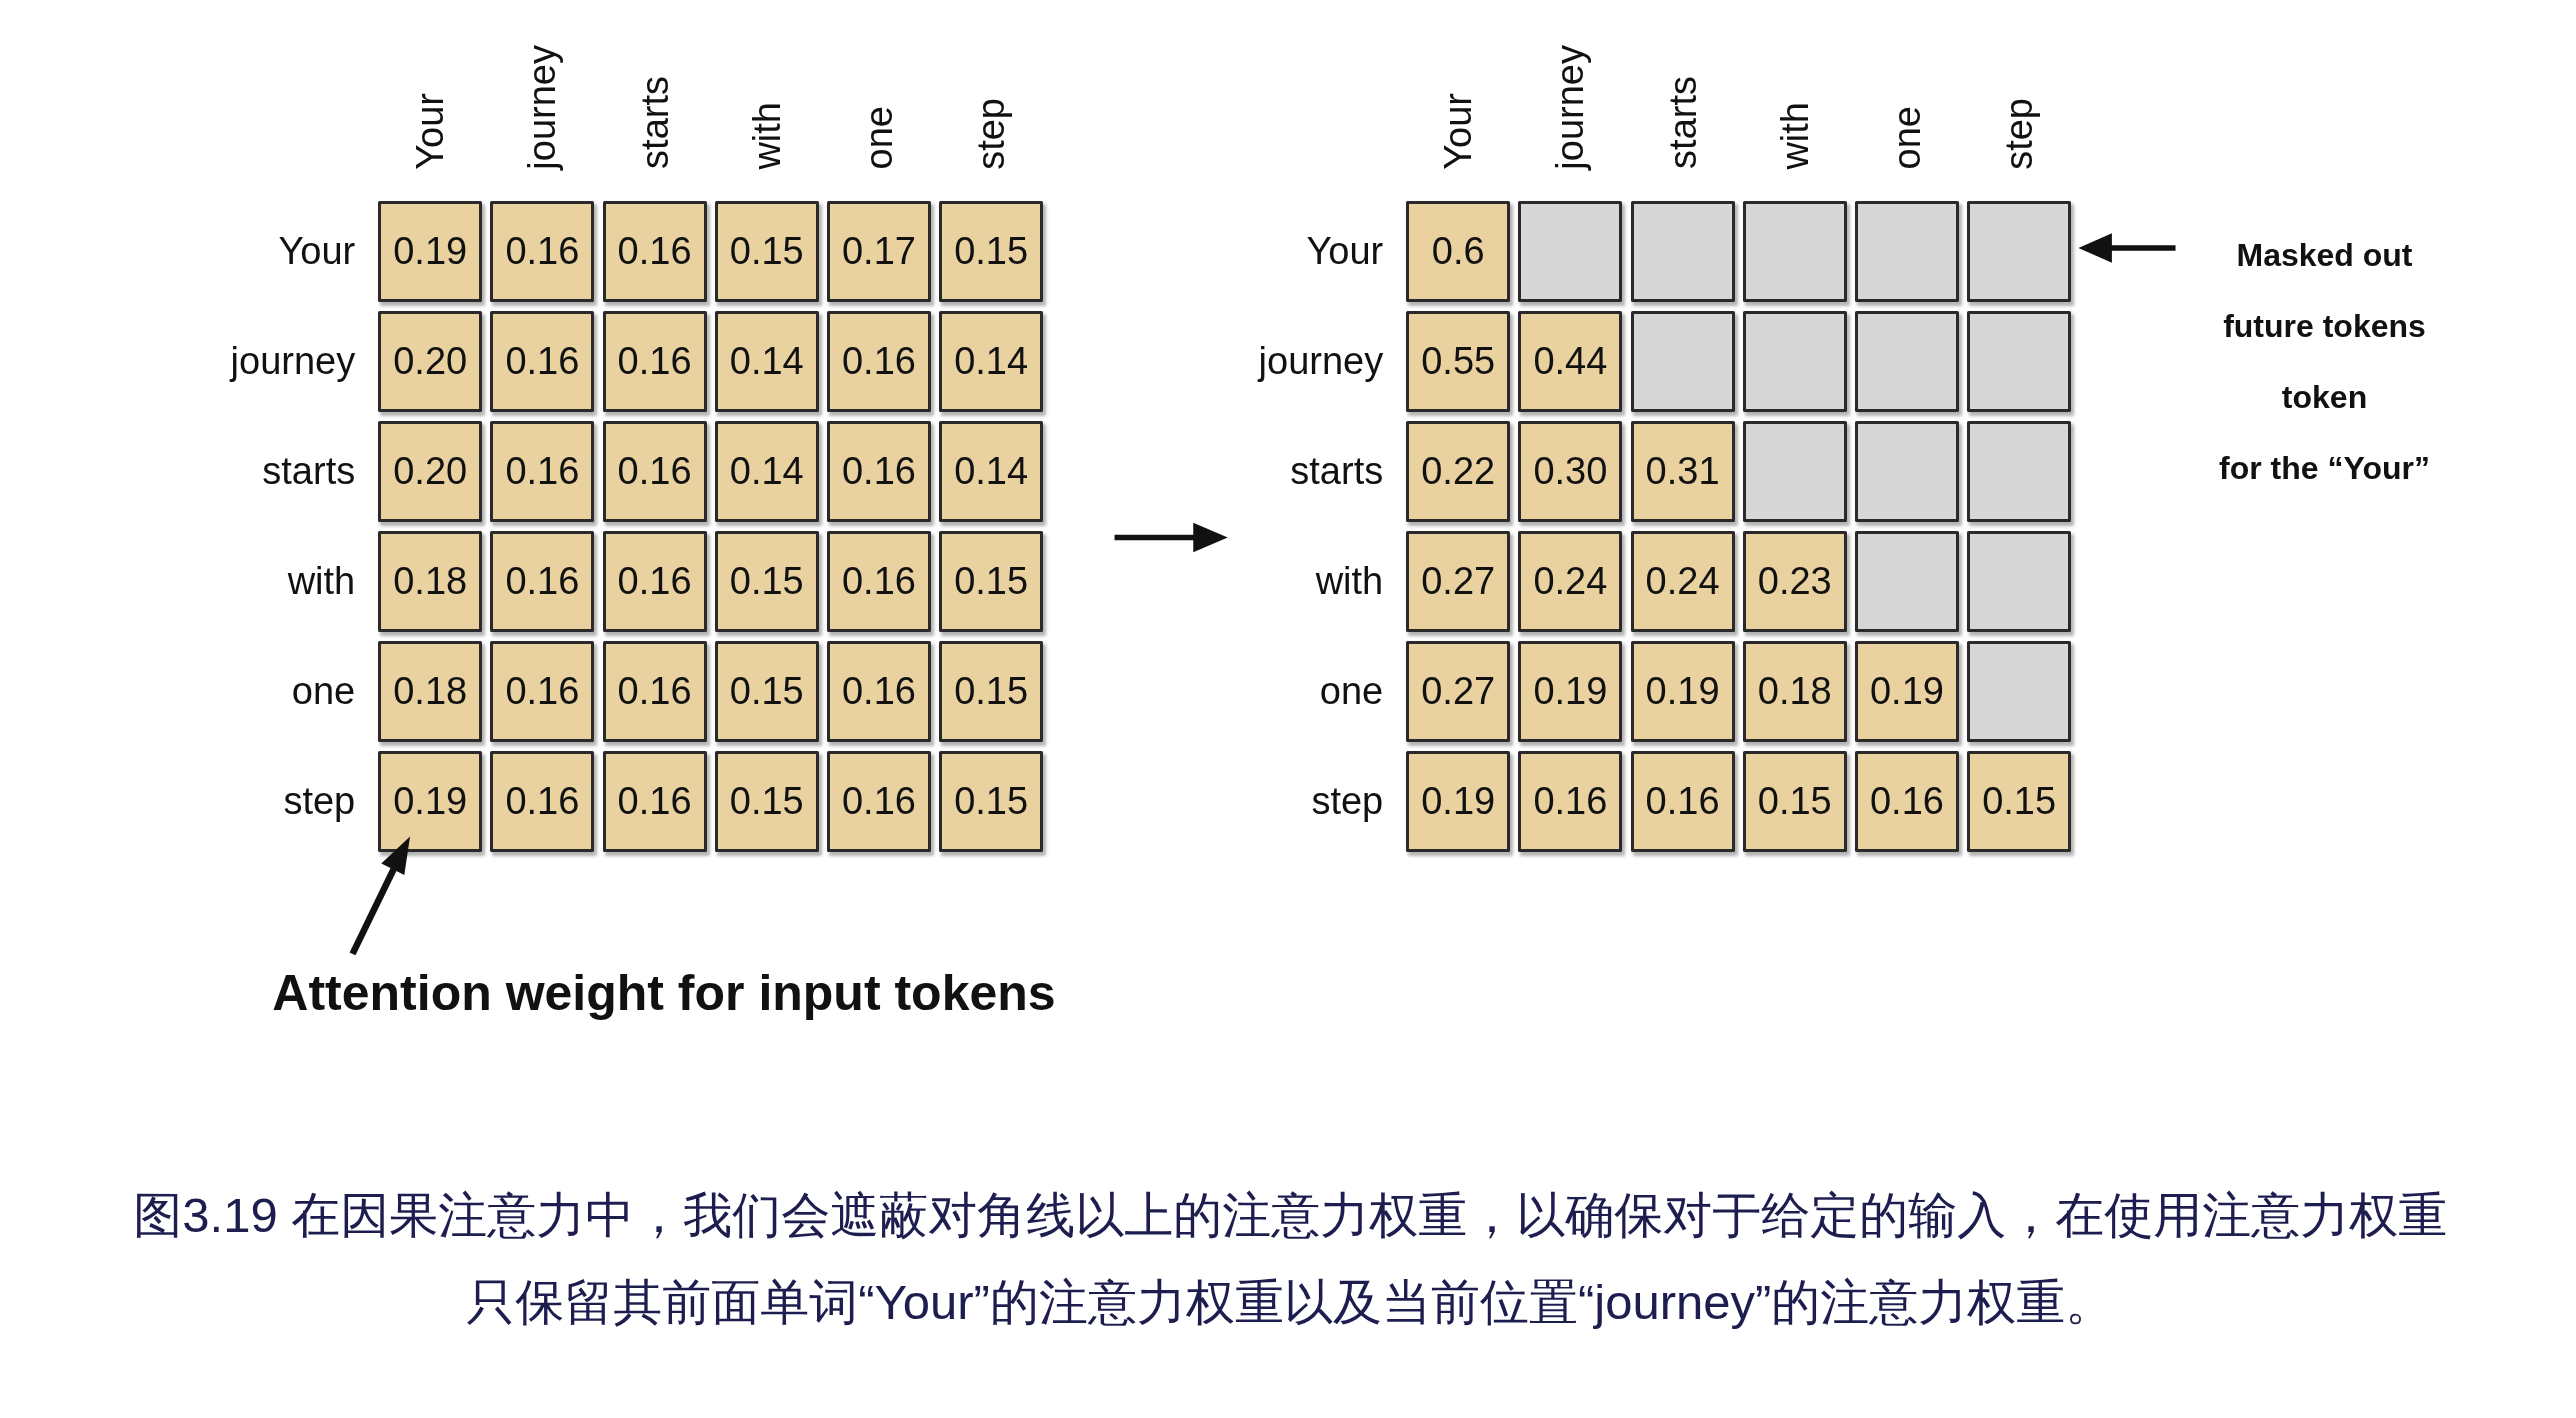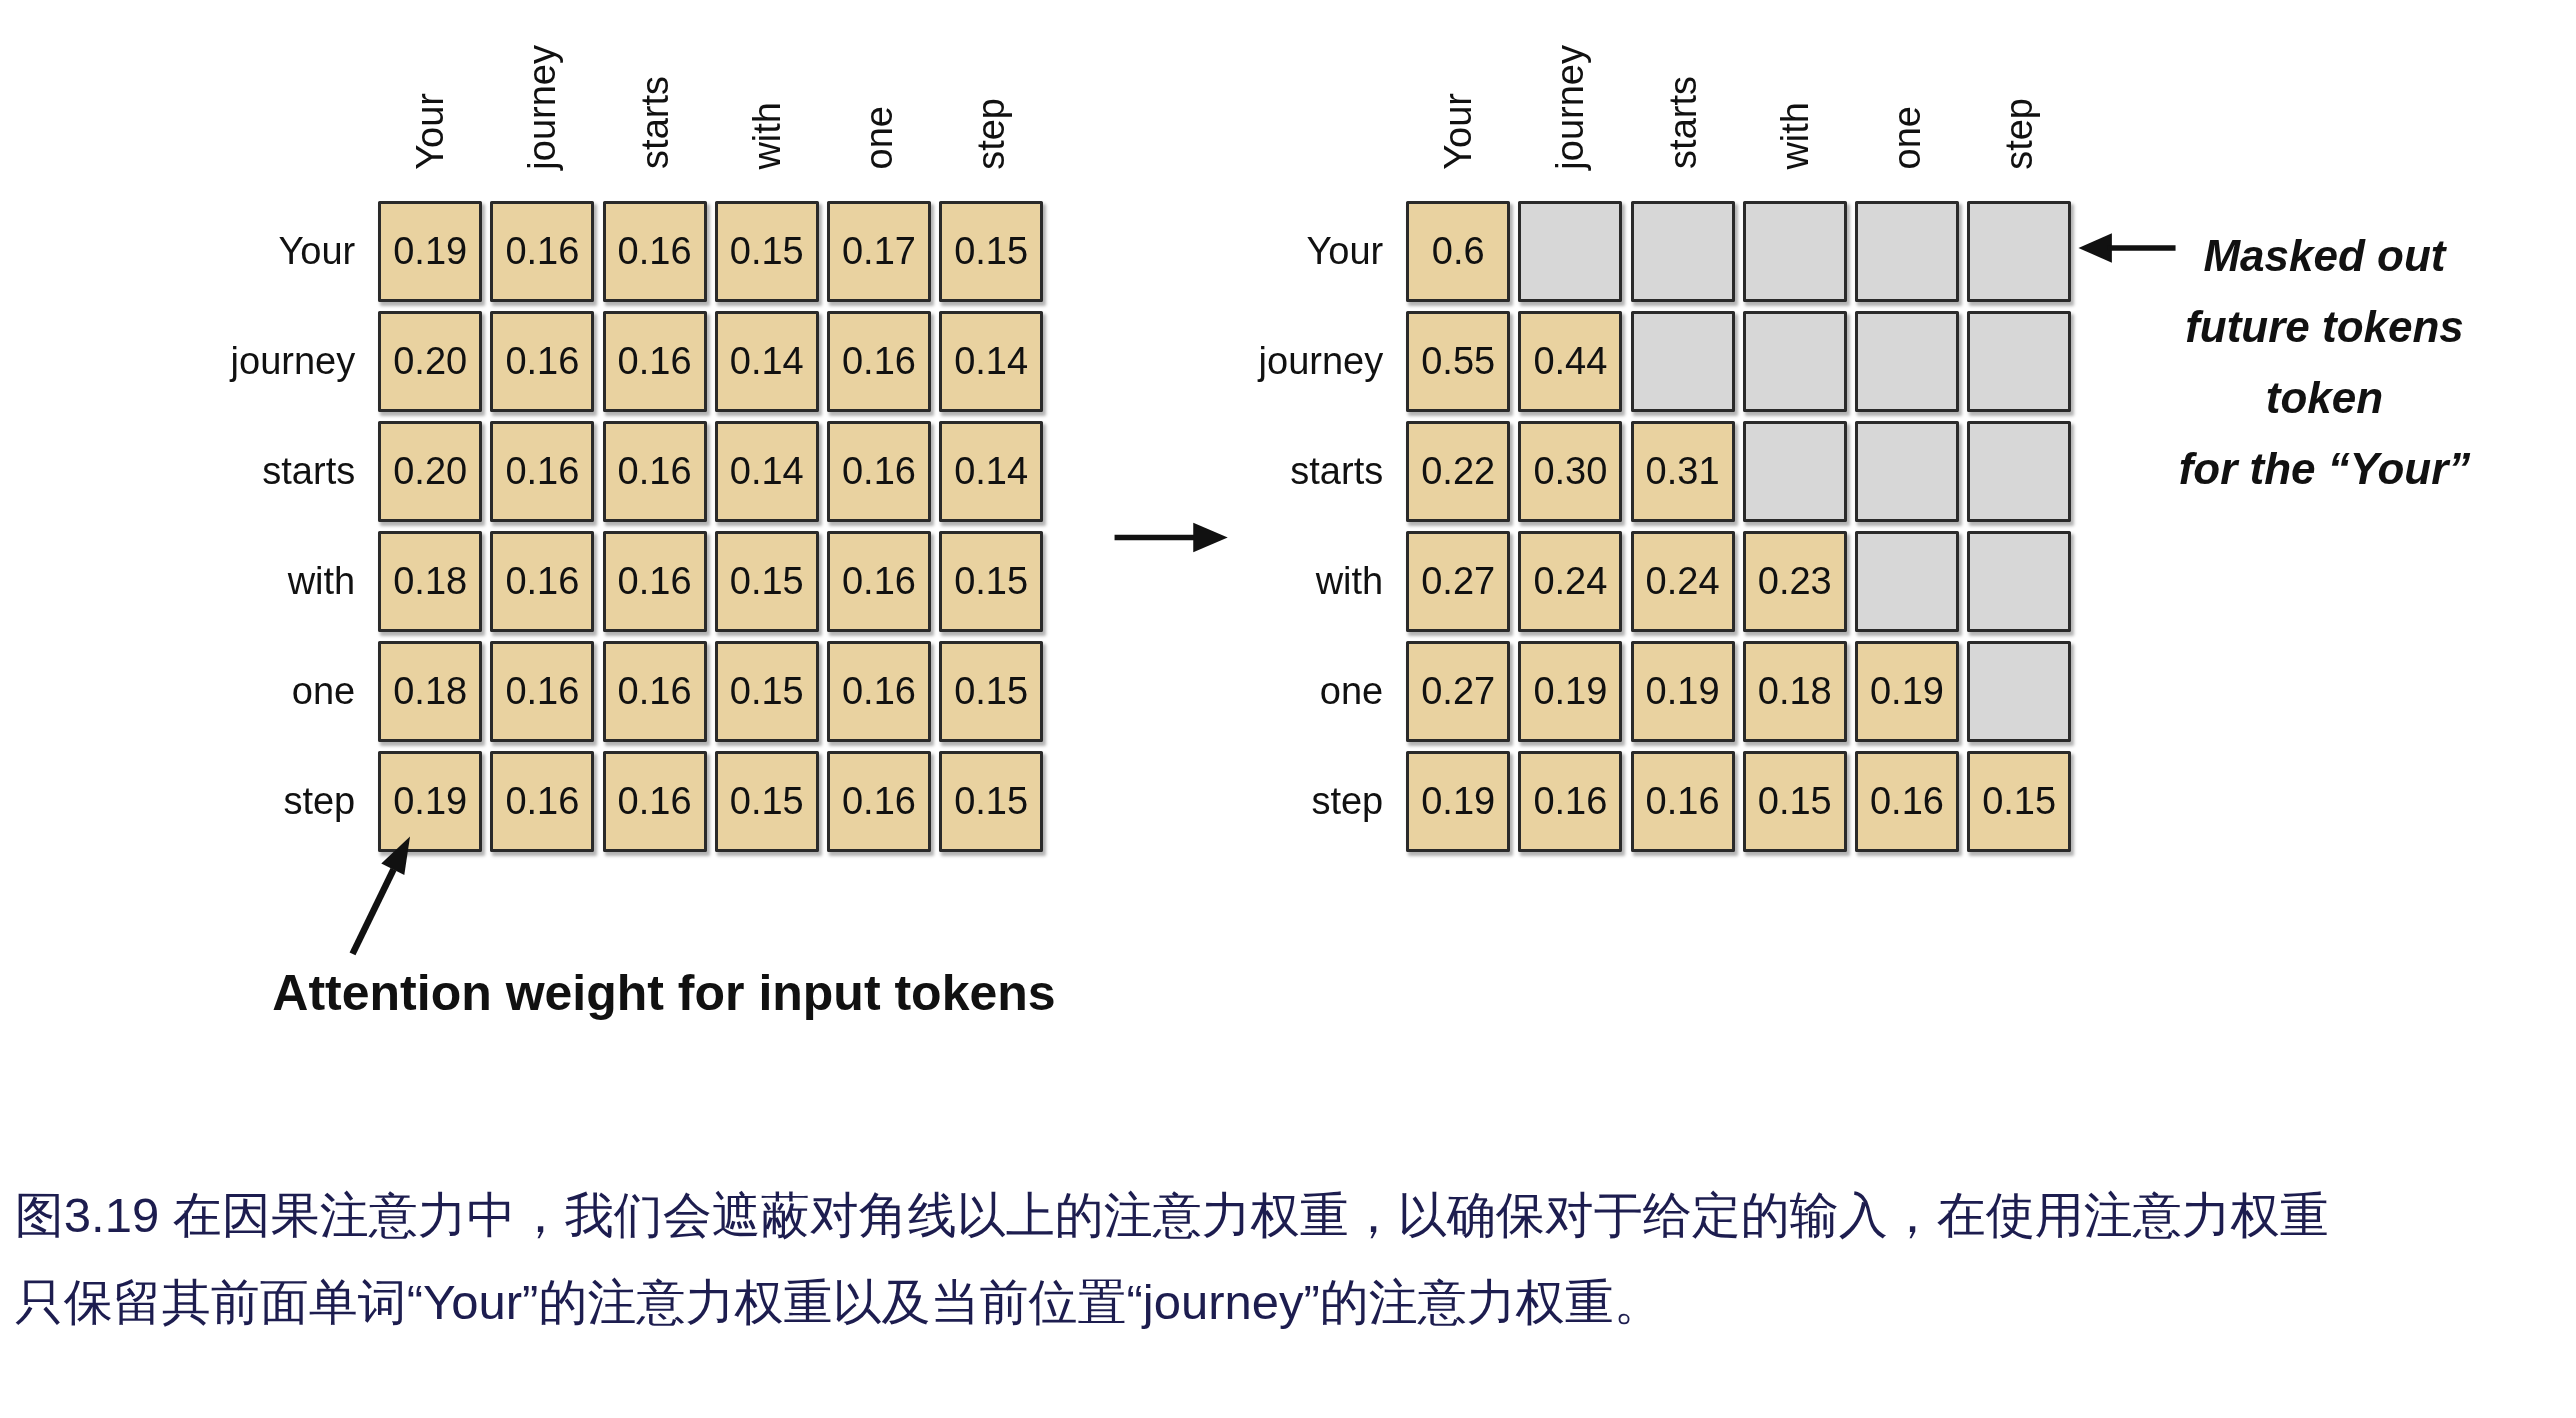--- a/index.html
+++ b/index.html
@@ -77,38 +77,38 @@
   
   .note{
     position:absolute;
     font-weight:bold;
     text-align:center;
     color:var(--ink);
   }
   .note .line{display:block;}
   .masked-note{
     left:2132px;top:220px;width:385px;
-    font-size:44px;line-height:71px;font-style:italic;
+    font-size:32px;line-height:71px;
   }
   .attention-note{
     left:254px;top:958px;width:820px;
     font-size:50px;line-height:71px;
   }
 
   .arrow-svg{position:absolute;overflow:visible;z-index:5;}
 
   
   .caption{
     position:absolute;
     left:14.8px;top:1172px;width:2551px;
     font-size:49px;
     line-height:87px;
     color:var(--caption-text);
   }
-  .caption .cap-line{display:block;white-space:nowrap;}
+  .caption .cap-line{display:block;white-space:nowrap;text-align:center;}
 </style>
 </head>
 <body>
 
 <div class="stage">
 
   <div class="matrix left">
       <div class="m-corner"></div>
       <div class="m-colhead">
         <span>Your</span>

